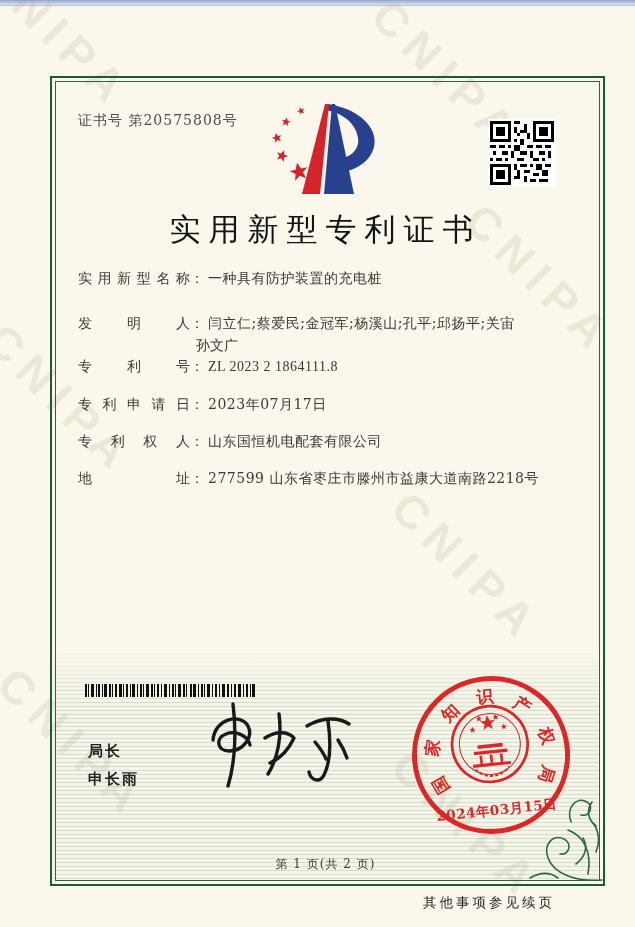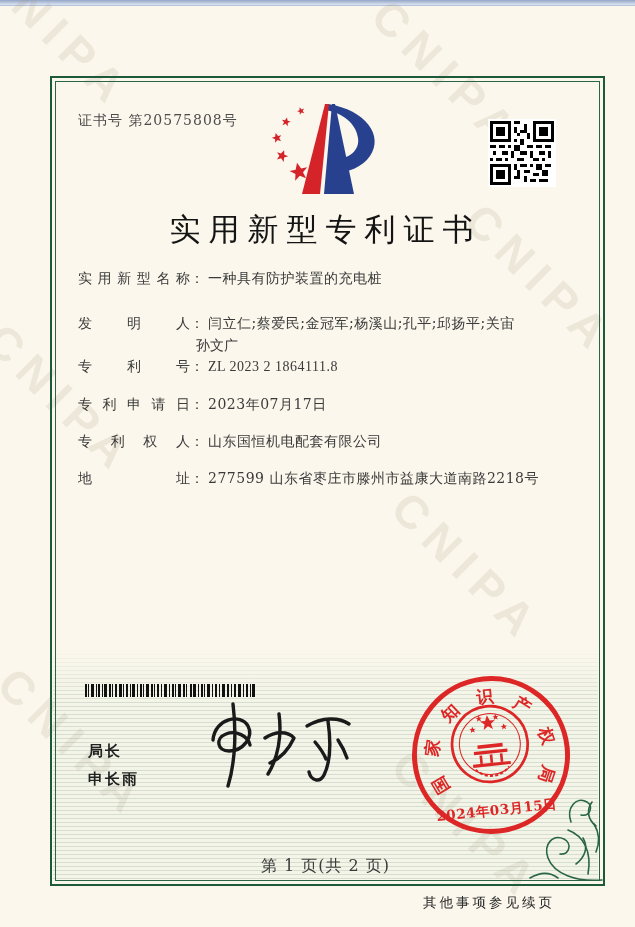--- a/index.html
+++ b/index.html
@@ -38,21 +38,21 @@
   .signature{position:absolute;left:195px;top:698px;width:168px;height:95px;}
   .seal{position:absolute;left:412px;top:676px;width:158px;height:158px;transform:rotate(-6deg);}
   .seal-ring{position:absolute;inset:0;border:5px solid #dd2626;border-radius:50%;}
   .seal-char{position:absolute;left:50%;top:50%;font-size:17px;font-weight:bold;color:#dd2626;
         width:18px;margin-left:-9px;height:18px;margin-top:-9px;text-align:center;line-height:18px;}
   .seal-date{position:absolute;left:0;right:0;bottom:14px;text-align:center;
         font-size:13.5px;font-weight:bold;color:#dd2626;letter-spacing:0.5px;}
   .emblem{position:absolute;left:37px;top:26px;width:84px;height:84px;}
   .flourish{position:absolute;left:526px;top:786px;width:80px;height:100px;}
   .footer-page{position:absolute;left:50px;width:551px;top:856px;text-align:center;
-        font-size:16px;color:#3a3a3a;letter-spacing:1px;}
+        font-size:12px;color:#3a3a3a;letter-spacing:1px;}
   .note{position:absolute;left:50px;width:505px;top:894px;text-align:right;
         font-size:13.5px;color:#262626;letter-spacing:3px;}
 </style>
 </head>
 <body>
 
 <div class="page">
 
   <div class="top-strip"></div>
 

